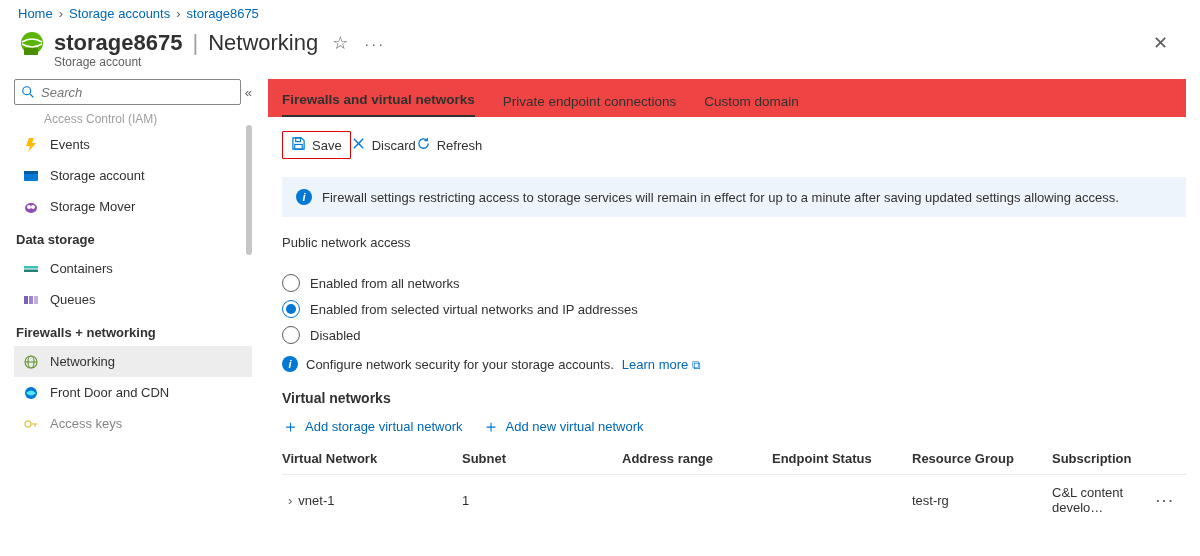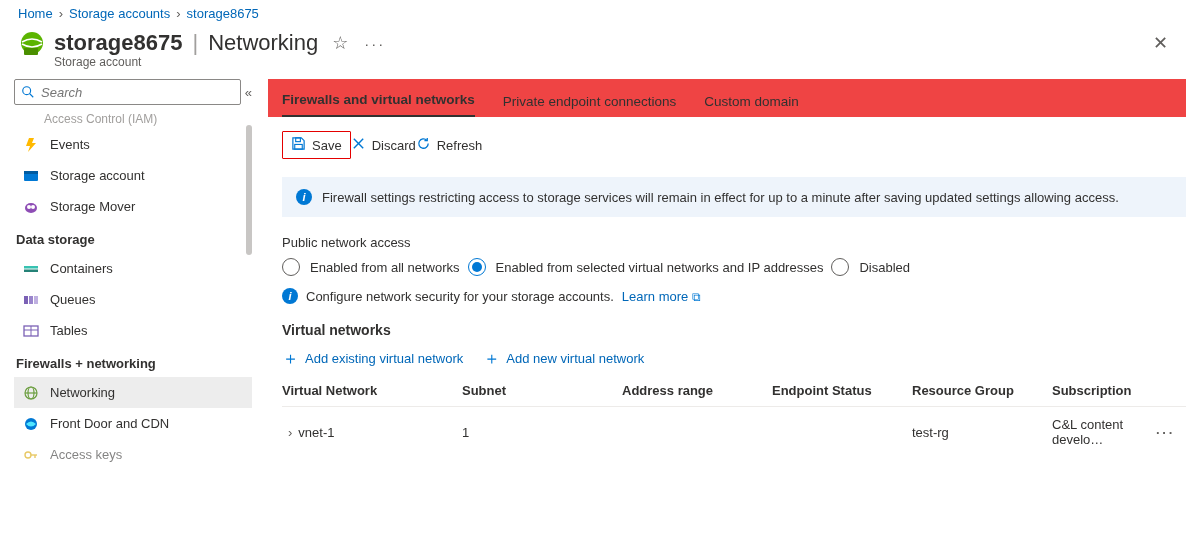--- a/index.html
+++ b/index.html
@@ -34,22 +34,22 @@
   .main { flex: 1; padding: 0 14px 0 30px; }
   .tabs { display: flex; gap: 28px; align-items: flex-end; height: 38px; background: #ef4444; padding-left: 14px; margin-left: -14px; }
   .tab { padding-bottom: 8px; font-size: 13.5px; color: #323130; cursor: pointer; }
   .tab.active { font-weight: 600; border-bottom: 2px solid #323130; }
   .toolbar { display: flex; align-items: center; padding: 14px 0 18px; }
   .tool-btn { display: flex; align-items: center; gap: 6px; font-size: 13px; color: #323130; cursor: pointer; }
   .tool-btn .ic { color: #0078d4; }
   .save-box { border: 1.5px solid #e40000; border-radius: 1px; padding: 4px 8px; }
   .info-banner { background: #eef4fb; padding: 12px 14px; display: flex; align-items: center; gap: 10px; font-size: 13px; color: #323130; margin-bottom: 18px; }
   .info-banner .ic, .info-inline-ic { width: 16px; height: 16px; border-radius: 50%; background: #0078d4; color: #fff; display: inline-flex; align-items: center; justify-content: center; font-size: 11px; font-weight: bold; font-style: italic; flex-shrink: 0; }
-  .section-label { font-size: 13px; color: #323130; margin-bottom: 8px; }
-  .radio-group { display: flex; gap: 8px; margin-bottom: 12px; }
+  .section-label { font-size: 13px; color: #323130; margin-bottom: 24px; }
+  .radio-group { display: flex; flex-direction: column; gap: 8px; margin-bottom: 12px; }
   .radio-row { display: flex; align-items: center; gap: 10px; font-size: 13px; cursor: pointer; }
   .radio-outer { width: 18px; height: 18px; border: 1px solid #605e5c; border-radius: 50%; display: flex; align-items: center; justify-content: center; }
   .radio-row.sel .radio-outer { border-color: #0078d4; }
   .radio-inner { width: 10px; height: 10px; border-radius: 50%; background: #0078d4; display: none; }
   .radio-row.sel .radio-inner { display: block; }
   .info-line { display: flex; align-items: center; gap: 8px; font-size: 13px; margin-bottom: 18px; }
   .info-line .ext-ic { color: #0078d4; font-size: 12px; }
   .subsection-title { font-weight: 700; font-size: 14px; margin-bottom: 12px; }
   .add-links { display: flex; gap: 20px; margin-bottom: 16px; }
   .add-link { display: flex; align-items: center; gap: 6px; color: #0067b8; font-size: 13px; cursor: pointer; }
@@ -149,30 +149,20 @@
       <div class="nav-item">
         <span class="ic">
             <svg width="16" height="16" viewBox="0 0 16 16">
               <rect x="1" y="4" width="4" height="8" fill="#7b61b5"></rect>
               <rect x="6" y="4" width="4" height="8" fill="#9a85cc"></rect>
               <rect x="11" y="4" width="4" height="8" fill="#bfb0e0"></rect>
             </svg>
           </span>
         <span>Queues</span>
       </div>
-      <div class="nav-item">
-        <span class="ic">
-            <svg width="16" height="16" viewBox="0 0 16 16">
-              <rect x="1" y="3" width="14" height="10" fill="none" stroke="#7b61b5" stroke-width="1.3"></rect>
-              <line x1="1" y1="7" x2="15" y2="7" stroke="#7b61b5"></line>
-              <line x1="8" y1="3" x2="8" y2="13" stroke="#7b61b5"></line>
-            </svg>
-          </span>
-        <span>Tables</span>
-      </div>
 
       <div class="nav-header">Firewalls + networking</div>
       <div class="nav-item selected">
         <span class="ic">
             <svg width="16" height="16" viewBox="0 0 16 16">
               <circle cx="8" cy="8" r="6" fill="none" stroke="#6b9e3f" stroke-width="1.2"></circle>
               <ellipse cx="8" cy="8" rx="3" ry="6" fill="none" stroke="#6b9e3f" stroke-width="1.2"></ellipse>
               <line x1="2" y1="8" x2="14" y2="8" stroke="#6b9e3f" stroke-width="1.2"></line>
             </svg>
           </span>
@@ -259,21 +249,21 @@
     <div class="info-line">
       <span class="info-inline-ic">i</span>
       <span>Configure network security for your storage accounts.</span>
       <a href="#"><span>Learn more</span> <span class="ext-ic">⧉</span></a>
     </div>
 
     <div class="subsection-title">Virtual networks</div>
     <div class="add-links">
       <div class="add-link">
           <span class="plus">＋</span>
-          <span>Add existing virtual network</span>
+          <span>Add storage virtual network</span>
         </div>
       <div class="add-link">
           <span class="plus">＋</span>
           <span>Add new virtual network</span>
         </div>
     </div>
 
     <div class="vn-table">
       <div class="vn-head">
         <div>Virtual Network</div>

